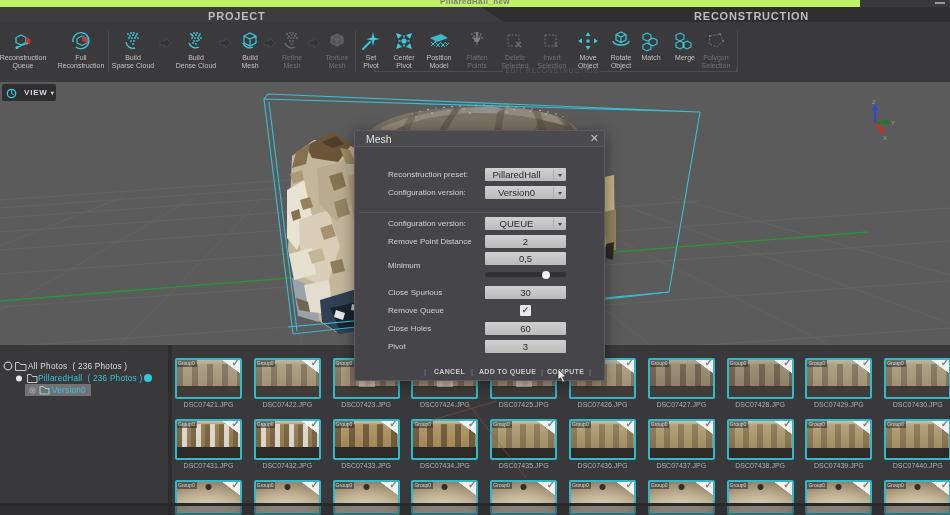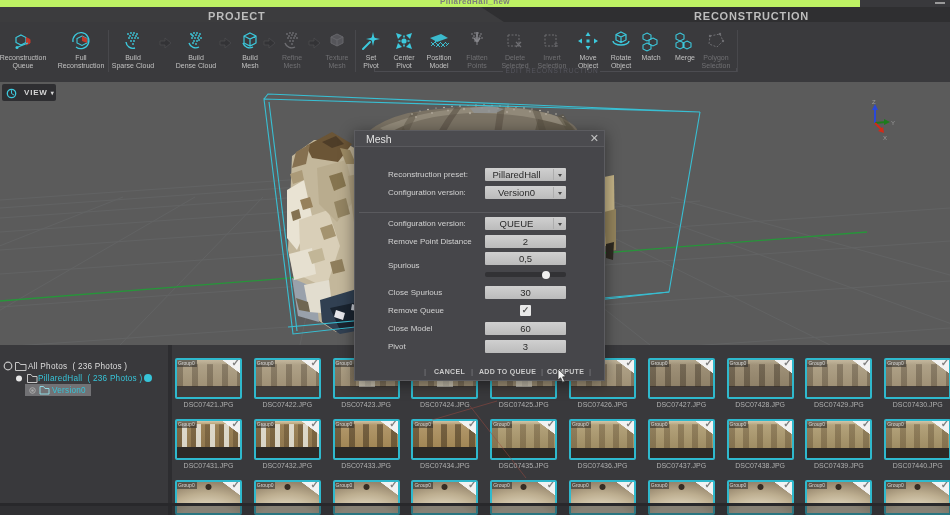--- a/index.html
+++ b/index.html
@@ -550,29 +550,29 @@
       </div>
 <div class="dl" style="top:39px;">Reconstruction preset:</div>
       <div class="db dd" style="top:37px;">PillaredHall</div>
 <div class="dl" style="top:57px;">Configuration version:</div>
       <div class="db dd" style="top:55px;">Version0</div>
 <div class="dsep" style="top:81px;"></div>
 <div class="dl" style="top:88px;">Configuration version:</div>
       <div class="db dd" style="top:86px;">QUEUE</div>
 <div class="dl" style="top:106px;">Remove Point Distance</div>
       <div class="db" style="top:104px;">2</div>
-<div class="dl" style="top:130px;">Spurious</div>
+<div class="dl" style="top:130px;">Minimum</div>
       <div class="db" style="top:121px;">0,5</div>
 <div class="abs" style="left:130px;top:141px;width:81px;height:5px;background:#323235;border-radius:2px;"></div>
 <div class="abs" style="left:187px;top:140px;width:8px;height:8px;border-radius:50%;background:#f0f0f0;"></div>
 <div class="dl" style="top:157px;">Close Spurious</div>
       <div class="db" style="top:155px;">30</div>
 <div class="dl" style="top:175px;">Remove Queue</div>
 <div class="abs" style="left:165px;top:174px;width:11px;height:11px;background:#e8e8e8;border-radius:1px;color:#555;font-size:9px;font-weight:bold;text-align:center;line-height:11px;">✓</div>
-<div class="dl" style="top:193px;">Close Model</div>
+<div class="dl" style="top:193px;">Close Holes</div>
       <div class="db" style="top:191px;">60</div>
 <div class="dl" style="top:211px;">Pivot</div>
       <div class="db" style="top:209px;">3</div>
 <div class="dpip" style="left:69px;">|</div>
 <div class="dbtn" style="left:79px;">CANCEL</div>
 <div class="dpip" style="left:116px;">|</div>
 <div class="dbtn" style="left:124px;">ADD TO QUEUE</div>
 <div class="dpip" style="left:186px;">|</div>
 <div class="dbtn" style="left:192px;">COMPUTE</div>
 <div class="dpip" style="left:234px;">|</div>

